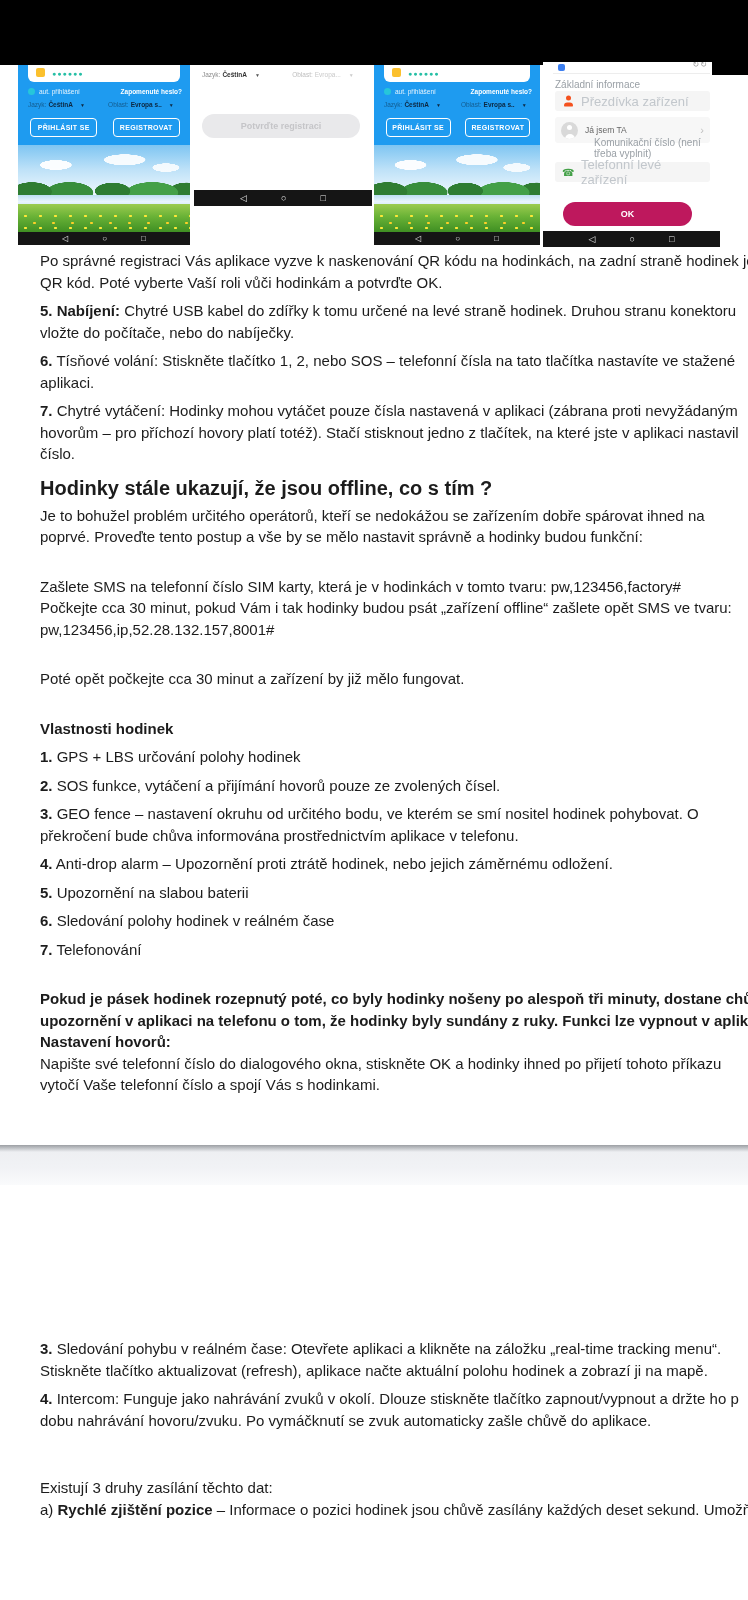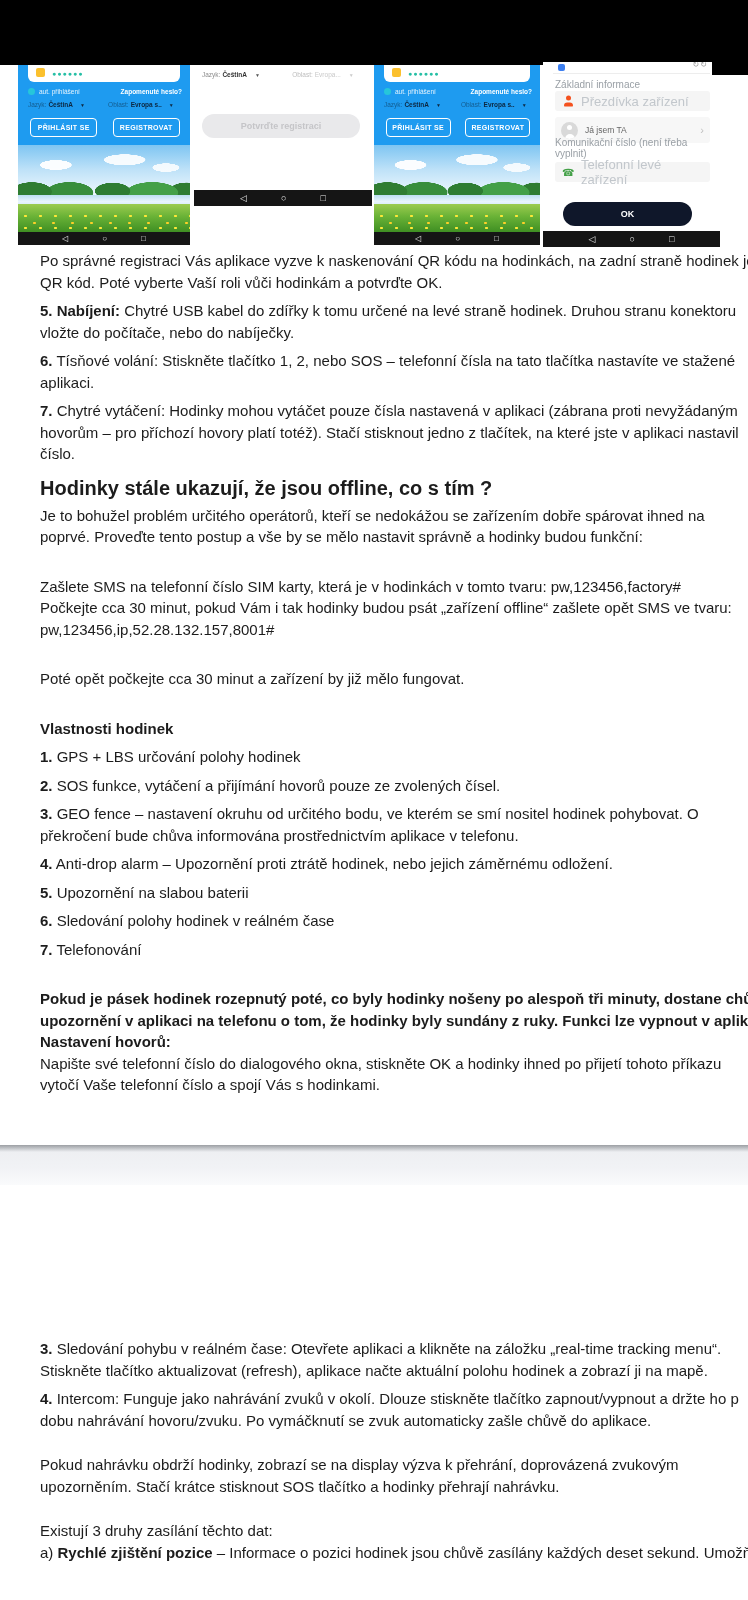--- a/index.html
+++ b/index.html
@@ -91,21 +91,21 @@
   .icon-person{position:absolute;left:8px;top:50%;width:11px;height:11px;transform:translateY(-50%);}
   .icon-person i{position:absolute;top:0;left:3px;width:5px;height:5px;border-radius:50%;background:#f4511e;}
   .icon-person b{position:absolute;bottom:0;left:1px;width:9px;height:4.5px;border-radius:5px 5px 1px 1px;background:#f4511e;}
   .avatar{position:absolute;left:6px;top:4.5px;width:17px;height:17px;border-radius:50%;background:#d9d9d9;overflow:hidden;}
   .avatar i{position:absolute;top:3px;left:6px;width:5px;height:5px;border-radius:50%;background:#fff;}
   .avatar b{position:absolute;bottom:-1px;left:3.5px;width:10px;height:6px;border-radius:5px 5px 0 0;background:#fff;}
   .role-row{background:#f7f7f7;}
   .role-text{position:absolute;left:30px;top:50%;transform:translateY(-50%);color:#666;font-size:8.5px;}
   .chev{position:absolute;right:6px;top:50%;transform:translateY(-50%);color:#c0c0c0;font-size:11px;}
   .phone-glyph{position:absolute;left:7px;top:50%;transform:translateY(-50%);color:#43a047;font-size:10px;}
-  .p4-ok{position:absolute;left:20px;right:28px;top:140px;height:24px;background:#0f172a;border-radius:13px;
+  .p4-ok{position:absolute;left:20px;right:28px;top:140px;height:24px;background:#be185d;border-radius:13px;
          color:#fff;font-weight:bold;font-size:9px;display:flex;align-items:center;justify-content:center;}
 
   
   .doc{position:absolute;left:40px;width:760px;color:#1c1c1c;font-size:15px;line-height:21.5px;white-space:pre;}
   #page1-text{top:250px;}
   #page2-text{top:1338px;}
   .doc-p{margin:0 0 7px 0;}
   .doc-h2{margin:10px 0 3px 0;font-size:20px;line-height:27px;font-weight:bold;}
   .blank-line{height:21px;}
   #page2-text .blank-line{height:16px;}
@@ -217,21 +217,21 @@
       <span class="p4-ph">Přezdívka zařízení</span>
     </div>
     <div class="p4-field role-row" style="top:55px;height:26px;text-decoration:underline;">
       <span class="avatar">
           <i></i>
           <b></b>
         </span>
       <span class="role-text">Já jsem TA</span>
       <span class="chev">›</span>
     </div>
-    <div class="p4-sec" style="top:75px;">Komunikační číslo (není třeba vyplnit)</div>
+    <div class="p4-sec" style="top:75px;margin-left:39px;">Komunikační číslo (není třeba vyplnit)</div>
     <div class="p4-field" style="top:100px;height:20px;">
       <span class="phone-glyph">☎</span>
       <span class="p4-ph">Telefonní levé zařízení</span>
     </div>
     <div class="p4-ok">OK</div>
     <div class="navbar nav-l">
       <span class="nav-ic">◁</span>
       <span class="nav-ic">○</span>
       <span class="nav-ic">□</span>
     </div>
@@ -251,18 +251,16 @@
 překročení bude chůva informována prostřednictvím aplikace v telefonu.</span></p><p class="doc-p"><span class="b">4.</span><span> Anti-drop alarm – Upozornění proti ztrátě hodinek, nebo jejich záměrnému odložení.</span></p><p class="doc-p"><span class="b">5.</span><span> Upozornění na slabou baterii</span></p><p class="doc-p"><span class="b">6.</span><span> Sledování polohy hodinek v reálném čase</span></p><p class="doc-p"><span class="b">7.</span><span> Telefonování</span></p><div class="blank-line"></div><p class="doc-p"><span class="b">Pokud je pásek hodinek rozepnutý poté, co byly hodinky nošeny po alespoň tři minuty, dostane chůva
 upozornění v aplikaci na telefonu o tom, že hodinky byly sundány z ruky. Funkci lze vypnout v aplikaci.
 Nastavení hovorů:</span><span>
 Napište své telefonní číslo do dialogového okna, stiskněte OK a hodinky ihned po přijetí tohoto příkazu
 vytočí Vaše telefonní číslo a spojí Vás s hodinkami.</span></p></div>
 
   <div class="page-divider"></div>
 
   <div class="doc" id="page2-text"><p class="doc-p"><span class="b">3.</span><span> Sledování pohybu v reálném čase: Otevřete aplikaci a klikněte na záložku „real-time tracking menu“.
 Stiskněte tlačítko aktualizovat (refresh), aplikace načte aktuální polohu hodinek a zobrazí ji na mapě.</span></p><p class="doc-p"><span class="b">4.</span><span> Intercom: Funguje jako nahrávání zvuků v okolí. Dlouze stiskněte tlačítko zapnout/vypnout a držte ho p
-dobu nahrávání hovoru/zvuku. Po vymáčknutí se zvuk automaticky zašle chůvě do aplikace.</span></p><div class="blank-line"></div><p class="doc-p"><span>Pokud nahrávku obdrží hodinky, zobrazí se na display výzva k přehrání, doprovázená zvukovým
-upozorněním. Stačí krátce stisknout SOS tlačítko a hodinky přehrají nahrávku.
-</span></p><div class="blank-line"></div><p class="doc-p"><span>Existují 3 druhy zasílání těchto dat:
+dobu nahrávání hovoru/zvuku. Po vymáčknutí se zvuk automaticky zašle chůvě do aplikace.</span></p><div class="blank-line"></div><p class="doc-p"></p><div class="blank-line"></div><p class="doc-p"><span>Existují 3 druhy zasílání těchto dat:
 a) </span><span class="b">Rychlé zjištění pozice</span><span> – Informace o pozici hodinek jsou chůvě zasílány každých deset sekund. Umožňuj</span></p></div>
 
 </div>
 
 </body></html>

